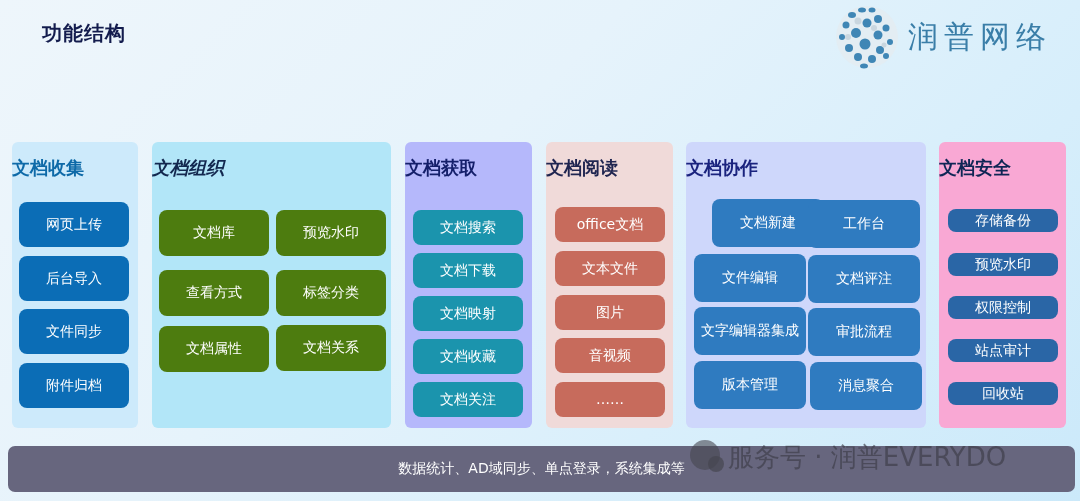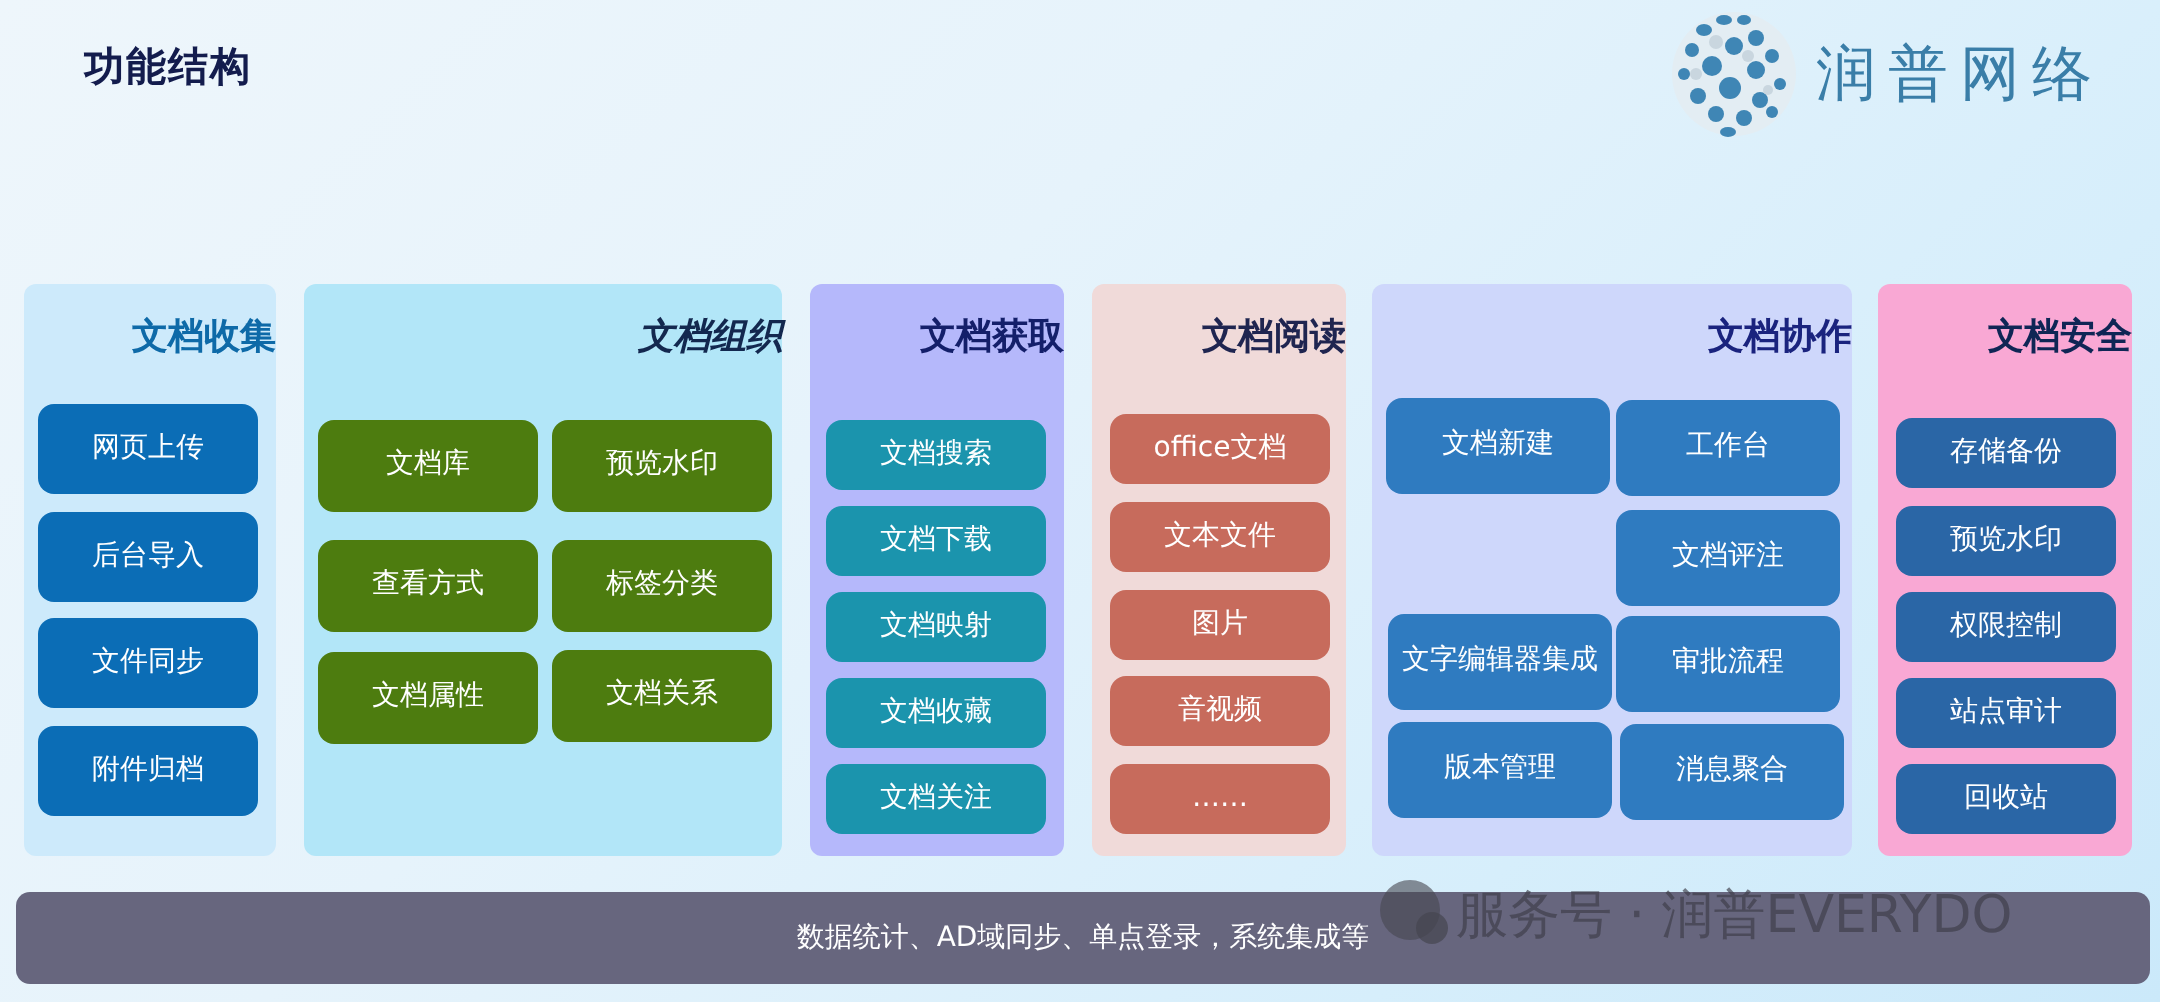--- a/index.html
+++ b/index.html
@@ -14,21 +14,21 @@
     font-size: 20px; font-weight: bold; color: #131c4d; letter-spacing: 1px;
   }
   .brand { position: absolute; left: 834px; top: 4px; height: 66px; display: flex; align-items: center; }
   .brand svg { width: 66px; height: 66px; }
   .brand-name { margin-left: 8px; font-size: 30px; color: #3a7ea8; letter-spacing: 6px; }
 
   .col {
     position: absolute; top: 142px; height: 286px; border-radius: 6px;
   }
   .col-title {
-    position: absolute; left: 0; right: 0; top: 14px; text-align: right;
+    position: absolute; left: 0; right: 0; top: 14px; text-align: left;
     font-size: 18px; font-weight: bold;
   }
   .box {
     position: absolute; border-radius: 8px; color: #ffffff;
     font-size: 14px; display: flex; align-items: center; justify-content: center;
     text-align: center; line-height: 1.25; padding: 0 6px;
   }
 
   
   #c1 { left: 12px; width: 126px; background: #cdeafb; }
@@ -51,21 +51,21 @@
   #c4 .box { left: 9px; width: 110px; height: 35px; background: #c76b5c; }
 
   
   #c5 { left: 686px; width: 240px; background: #ced7fb; }
   #c5 .col-title { color: #1a237e; }
   #c5 .box { width: 112px; height: 48px; background: #2f7bc0; }
 
   
   #c6 { left: 939px; width: 127px; background: #f9a8d4; }
   #c6 .col-title { color: #0f2655; }
-  #c6 .box { left: 9px; width: 110px; height: 35px; background: #2a66a6; }
+  #c6 .box { left: 9px; width: 110px; height: 23px; background: #2a66a6; }
 
   .footer {
     position: absolute; left: 8px; top: 446px; width: 1067px; height: 46px;
     background: #67667e; border-radius: 7px; color: #ffffff;
     font-size: 14px; display: flex; align-items: center; justify-content: center;
   }
   .watermark {
     position: absolute; left: 690px; top: 440px; height: 40px; display: flex; align-items: flex-start;
     color: rgba(60,60,70,0.65); font-size: 26px;
   }
@@ -147,22 +147,23 @@
   <div class="col-title">文档阅读</div>
   <div class="box" style="top:65px">office文档</div>
   <div class="box" style="top:109px">文本文件</div>
   <div class="box" style="top:153px">图片</div>
   <div class="box" style="top:196px">音视频</div>
   <div class="box" style="top:240px">……</div>
 </div>
 
 <div class="col" id="c5">
   <div class="col-title">文档协作</div>
-  <div class="box" style="left:7px;top:57px">文档新建</div>
+  <div class="box" style="left:26px;top:57px">文档新建</div>
   <div class="box" style="left:122px;top:58px">工作台</div>
+  <div class="box" style="left:8px;top:112px">文件编辑</div>
   <div class="box" style="left:122px;top:113px">文档评注</div>
   <div class="box" style="left:8px;top:165px">文字编辑器集成</div>
   <div class="box" style="left:122px;top:166px">审批流程</div>
   <div class="box" style="left:8px;top:219px">版本管理</div>
   <div class="box" style="left:124px;top:220px">消息聚合</div>
 </div>
 
 <div class="col" id="c6">
   <div class="col-title">文档安全</div>
   <div class="box" style="top:67px">存储备份</div>

